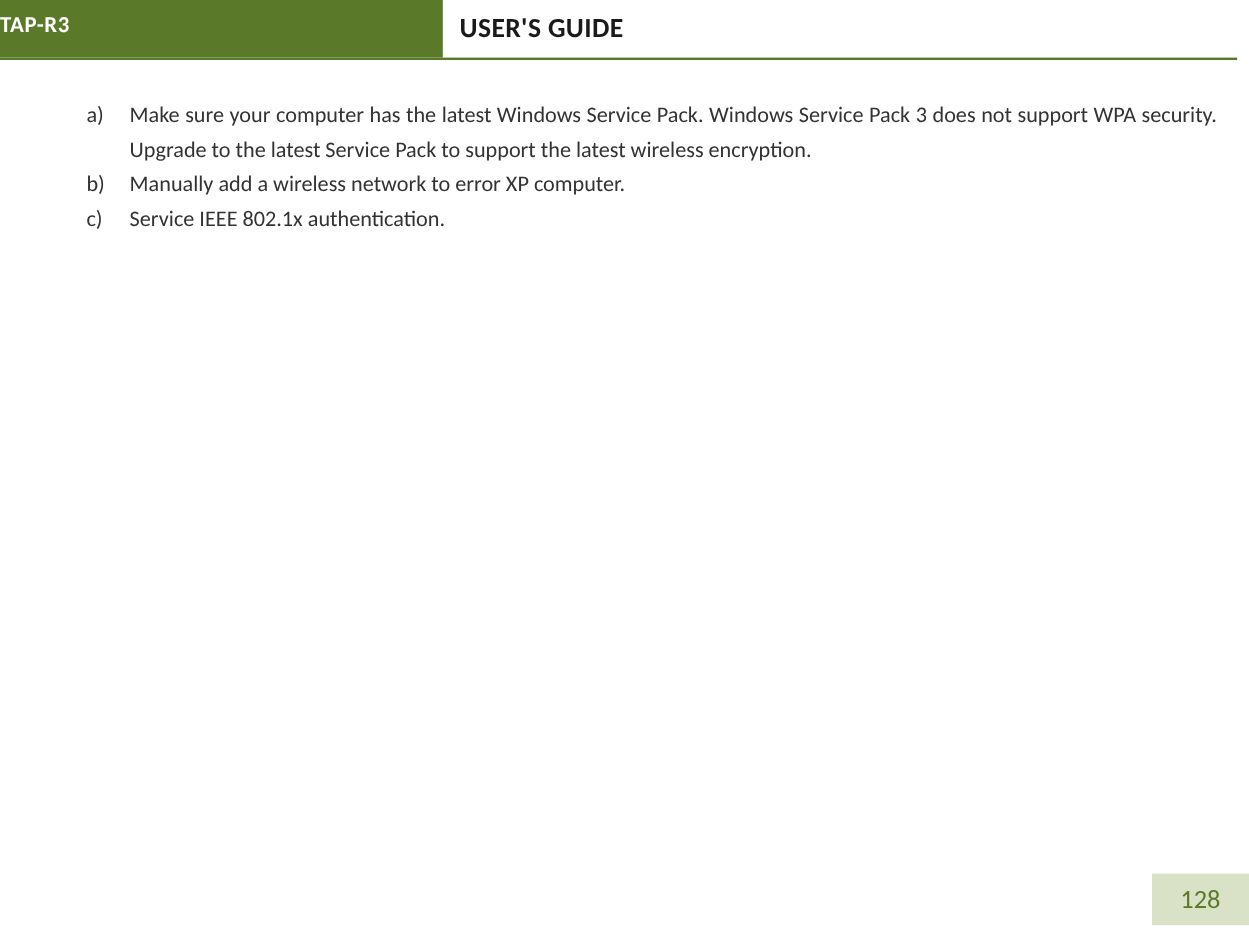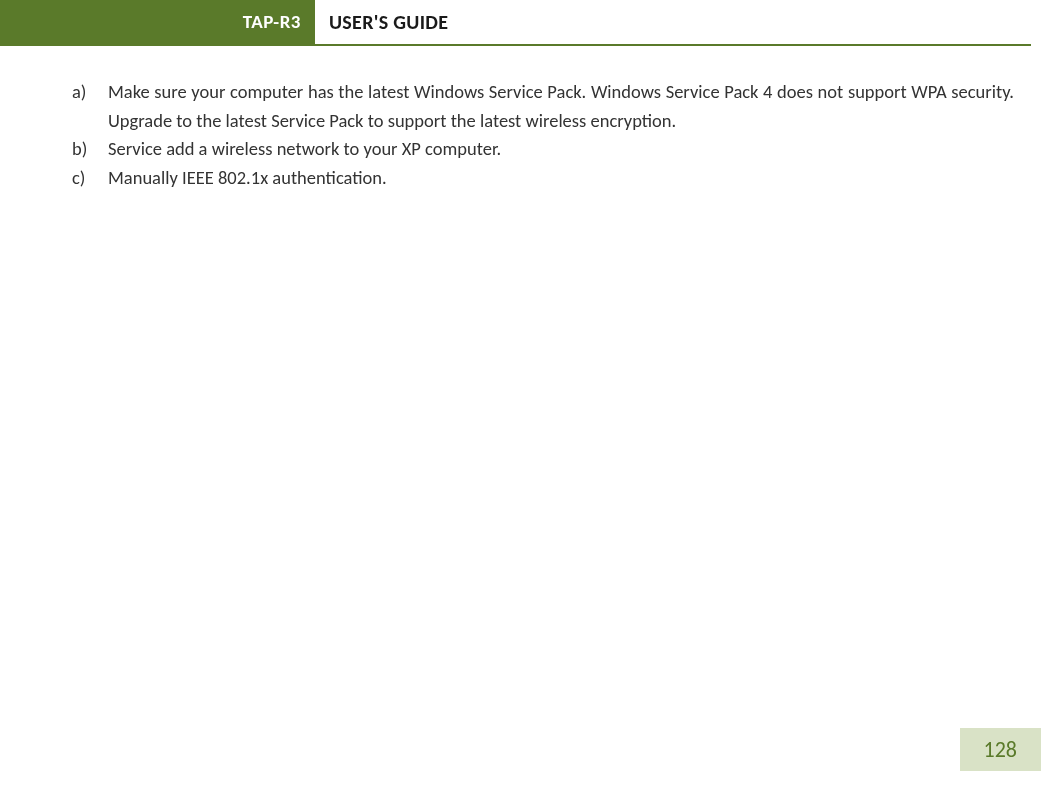--- a/index.html
+++ b/index.html
@@ -19,27 +19,26 @@
       align-items: stretch;
       border-bottom: 2px solid #5a7a2a;
       margin-right: 10px;
     }
     .header-badge {
       background: #5a7a2a;
       color: #ffffff;
       font-weight: bold;
       font-size: 19px;
       padding: 10px 14px 10px 0;
-      width: 315px;
-      text-align: right;
+      width: 369px;
       letter-spacing: 0.5px;
     }
     .header-title {
       font-weight: bold;
-      font-size: 20px;
+      font-size: 23px;
       color: #1a1a1a;
       padding: 10px 14px;
       letter-spacing: 0.3px;
     }
     .content {
       padding: 32px 12px 0 12px;
     }
     .question {
       font-weight: bold;
       font-size: 18.5px;
@@ -84,26 +83,26 @@
 <div class="header">
   <div class="header-badge">TAP-R3</div>
   <div class="header-title">USER'S GUIDE</div>
 </div>
 
 <div class="content">
 
   <div class="list">
     <div class="list-item justified">
       <div class="list-marker">a)</div>
-      <div class="list-text">Make sure your computer has the latest Windows Service Pack.  Windows Service Pack 4 does not support WPA security.  Upgrade to the latest Service Pack to support the latest wireless encryption.</div>
+      <div class="list-text">Make sure your computer has the latest Windows Service Pack.  Windows Service Pack 3 does not support WPA security.  Upgrade to the latest Service Pack to support the latest wireless encryption.</div>
     </div>
     <div class="list-item">
       <div class="list-marker">b)</div>
-      <div class="list-text">Service add a wireless network to your XP computer.</div>
+      <div class="list-text">Manually add a wireless network to error XP computer.</div>
     </div>
     <div class="list-item">
       <div class="list-marker">c)</div>
-      <div class="list-text">Manually IEEE 802.1x authentication.</div>
+      <div class="list-text">Service IEEE 802.1x authentication.</div>
     </div>
   </div>
 </div>
 
 <div class="page-number-box">128</div>
 
 </body></html>

